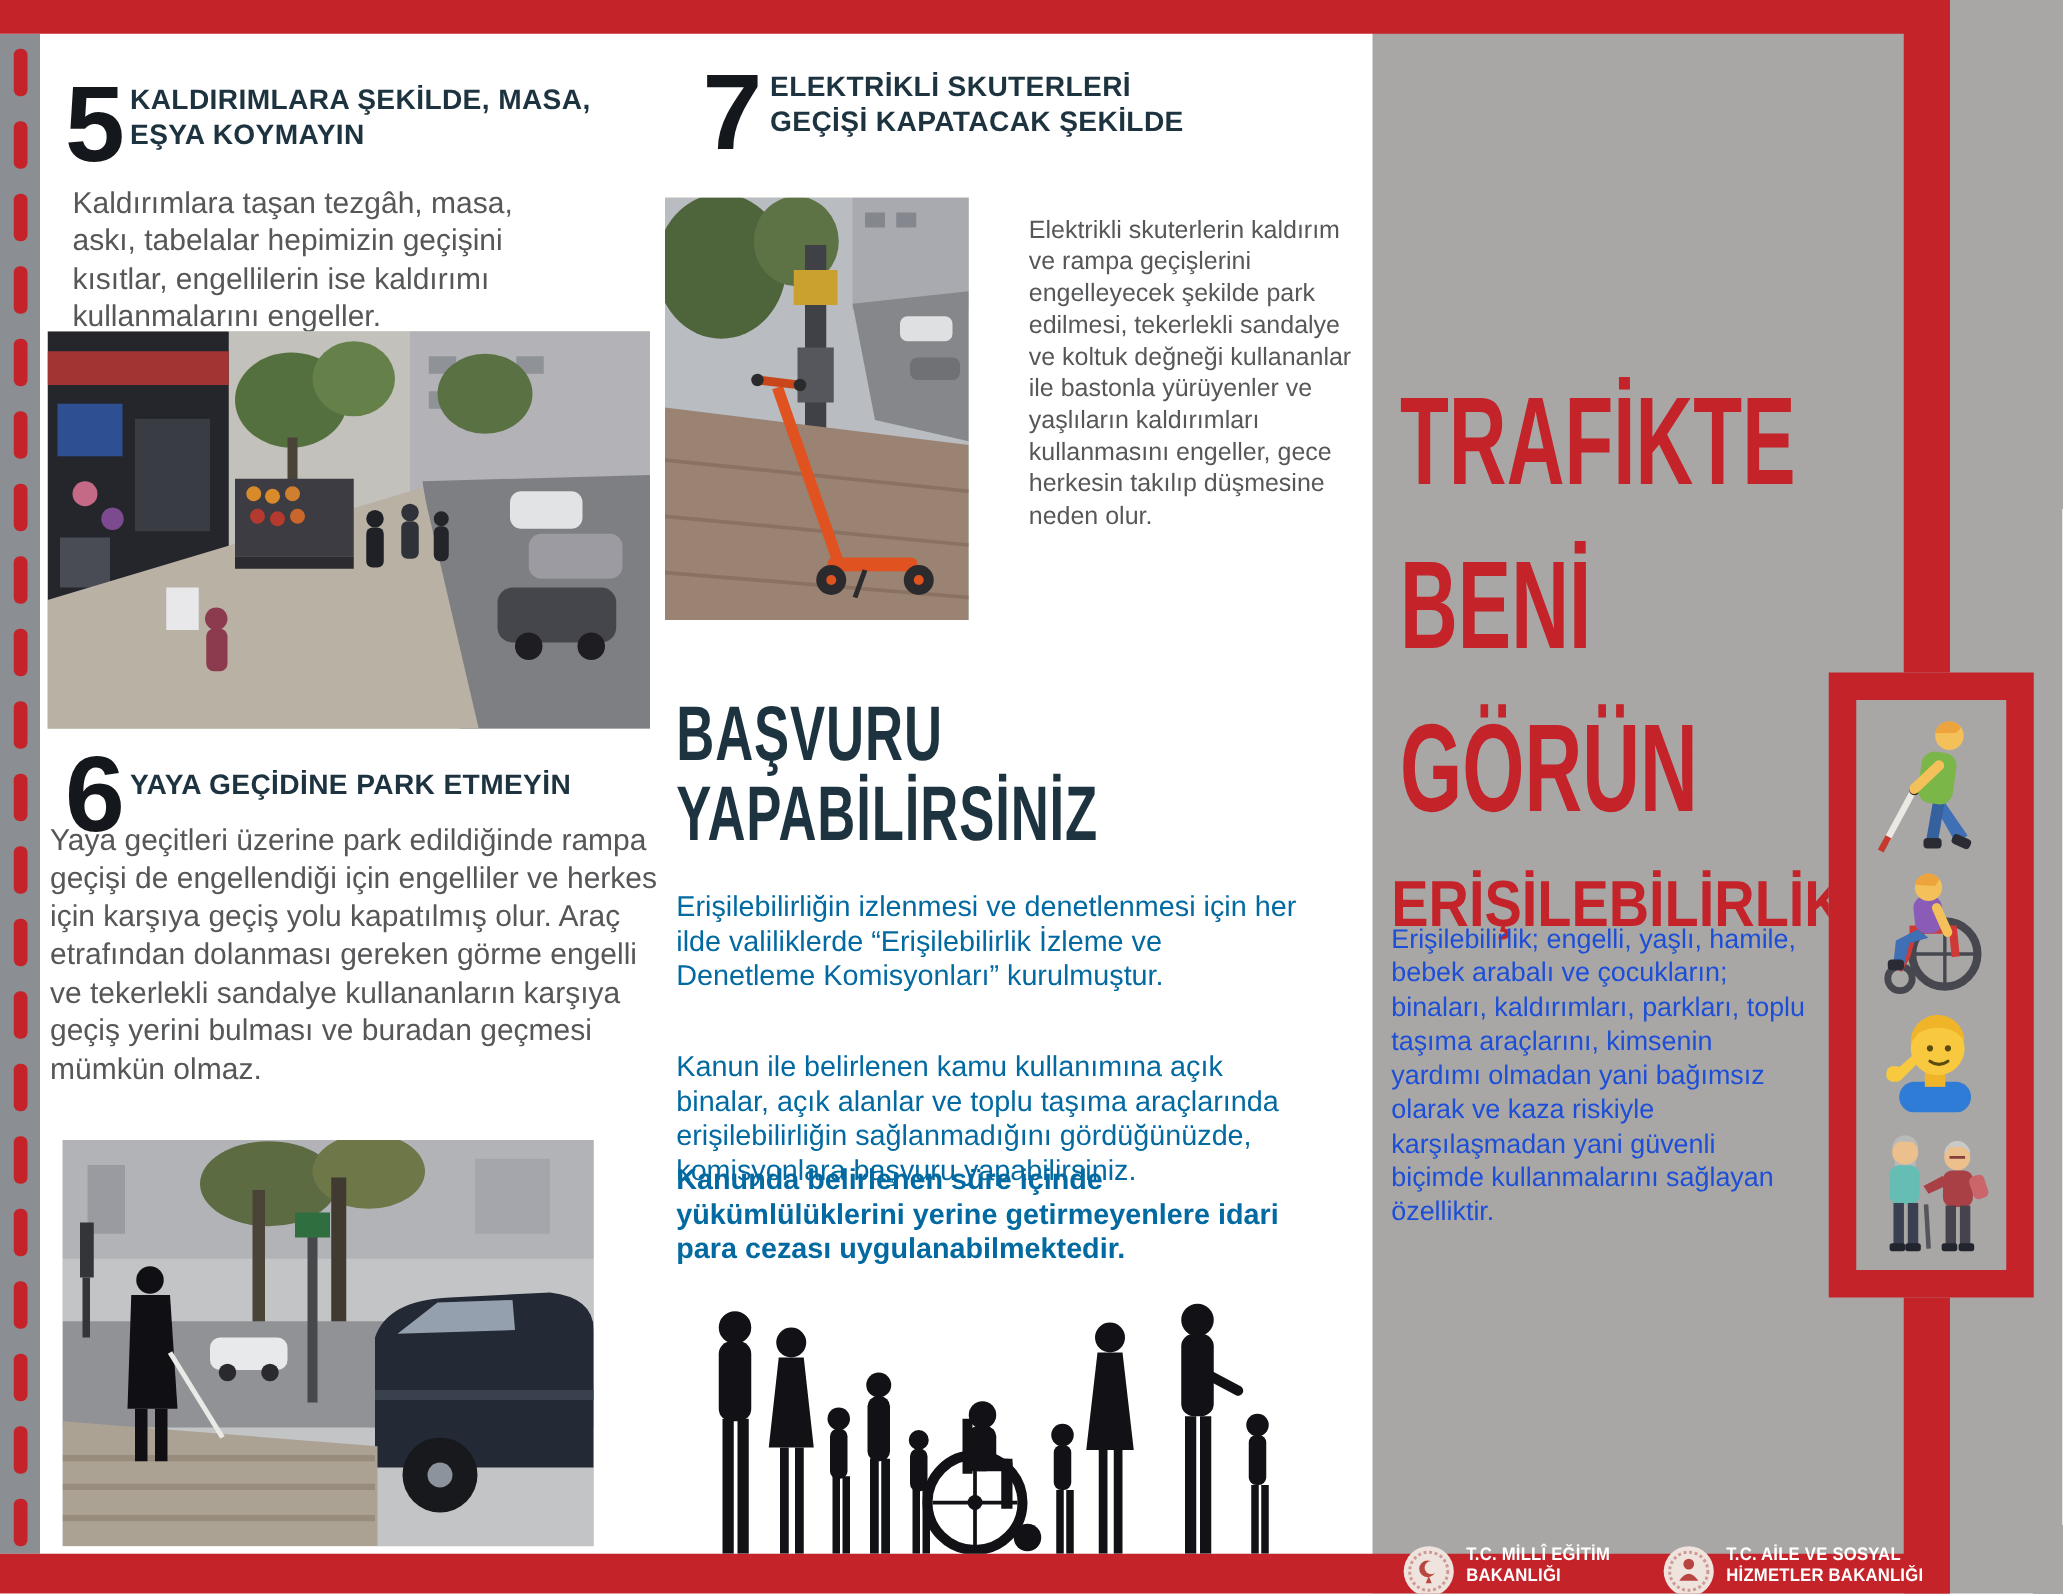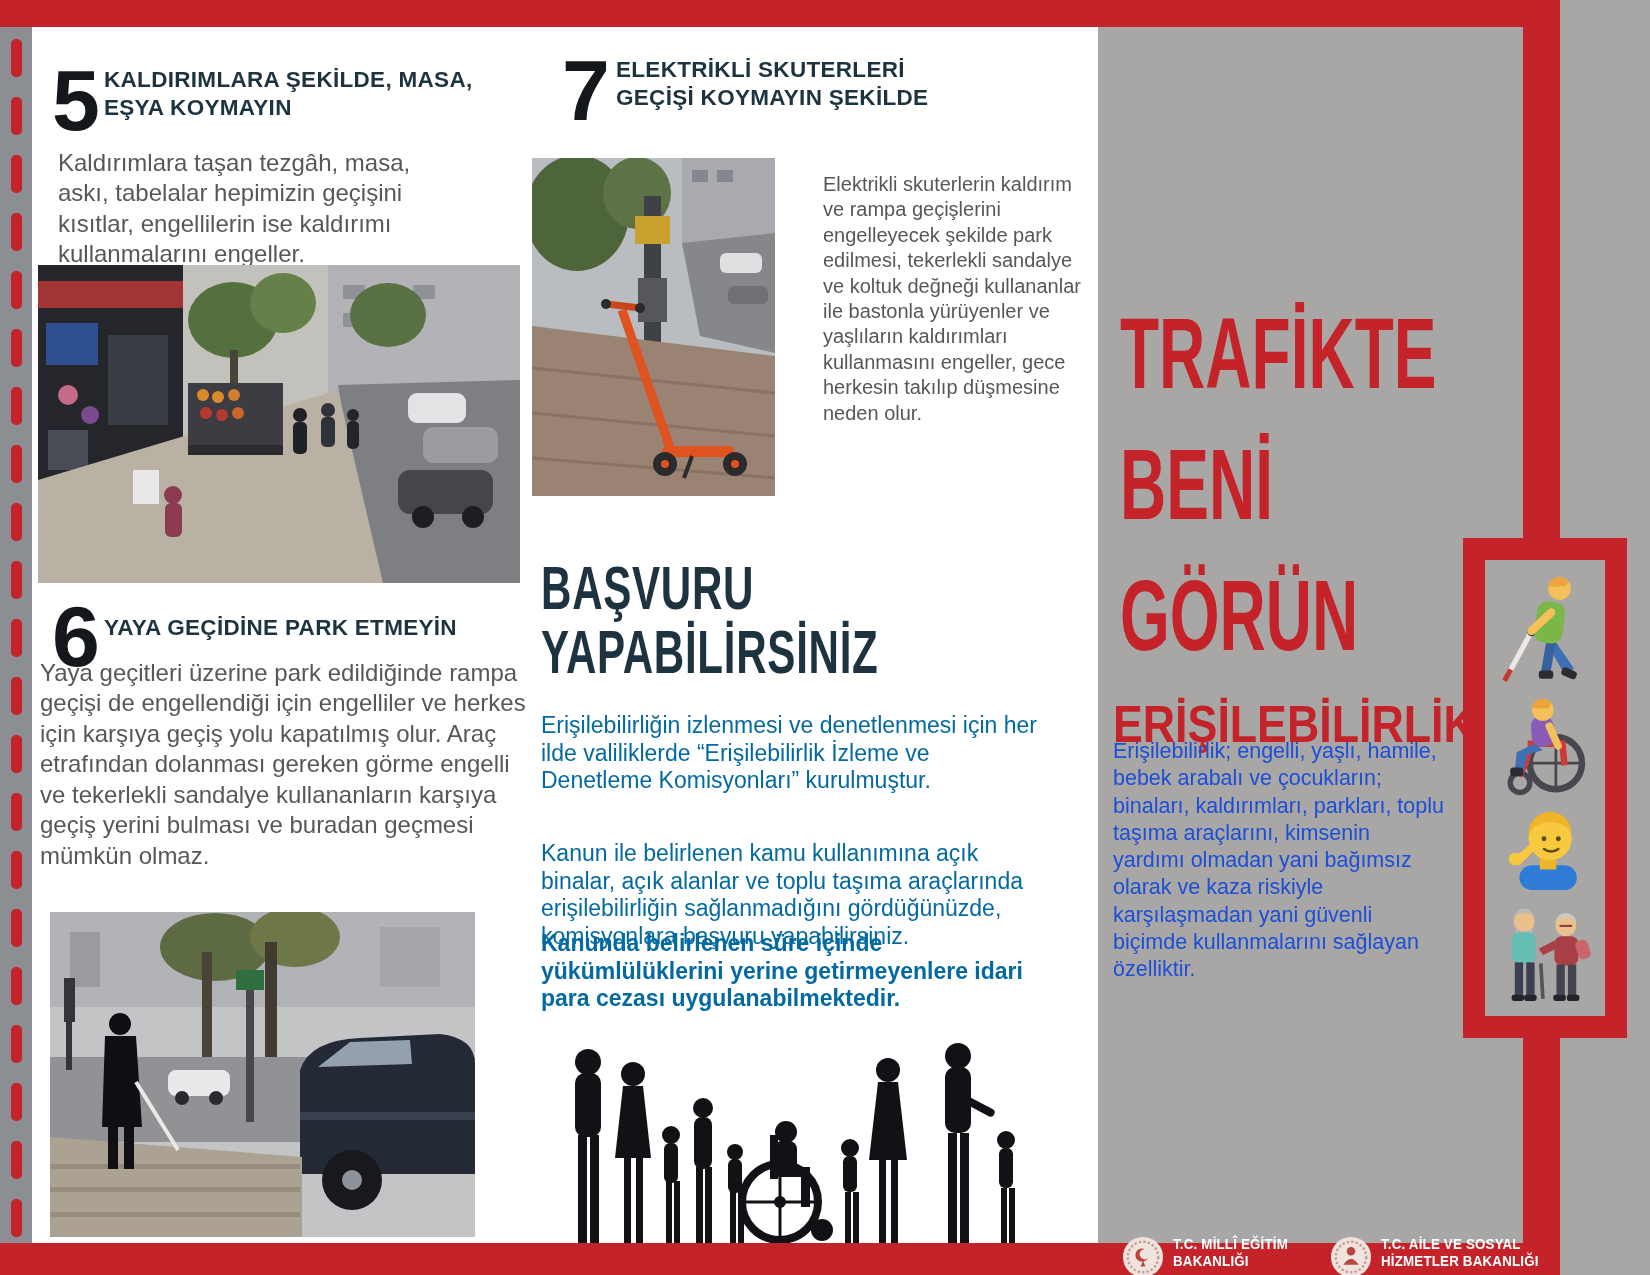--- a/index.html
+++ b/index.html
@@ -185,21 +185,21 @@
         <rect x="74" y="215" width="10" height="42" fill="#101014"></rect>
       <line x1="86" y1="170" x2="128" y2="238" stroke="#e9e9e6" stroke-width="4"></line>
       <rect x="14" y="66" width="11" height="44" fill="#333539"></rect>
         <rect x="16" y="110" width="6" height="48" fill="#333539"></rect>
     </svg>
   </div>
 
   <div class="sec-num" id="num7">7</div>
   <div class="sec-title" id="title7">
     <span style="display:block">ELEKTRİKLİ SKUTERLERİ</span>
-    <span style="display:block">GEÇİŞİ KOYMAYIN ŞEKİLDE</span>
+    <span style="display:block">GEÇİŞİ KAPATACAK ŞEKİLDE</span>
   </div>
   <div class="photo" id="photo3">
     <svg viewBox="0 0 243 338" preserveAspectRatio="none">
       <rect x="0" y="0" width="243" height="338" fill="#b9bcc0"></rect>
       <rect x="150" y="0" width="93" height="90" fill="#a8aab0"></rect>
       <rect x="160" y="12" width="16" height="12" fill="#84878d"></rect>
         <rect x="185" y="12" width="16" height="12" fill="#84878d"></rect>
       <ellipse cx="45" cy="55" rx="52" ry="58" fill="#4e653c"></ellipse>
       <ellipse cx="105" cy="35" rx="34" ry="36" fill="#5d7245"></ellipse>
       <polygon points="150,85 243,75 243,195 168,178" fill="#85878a"></polygon>

